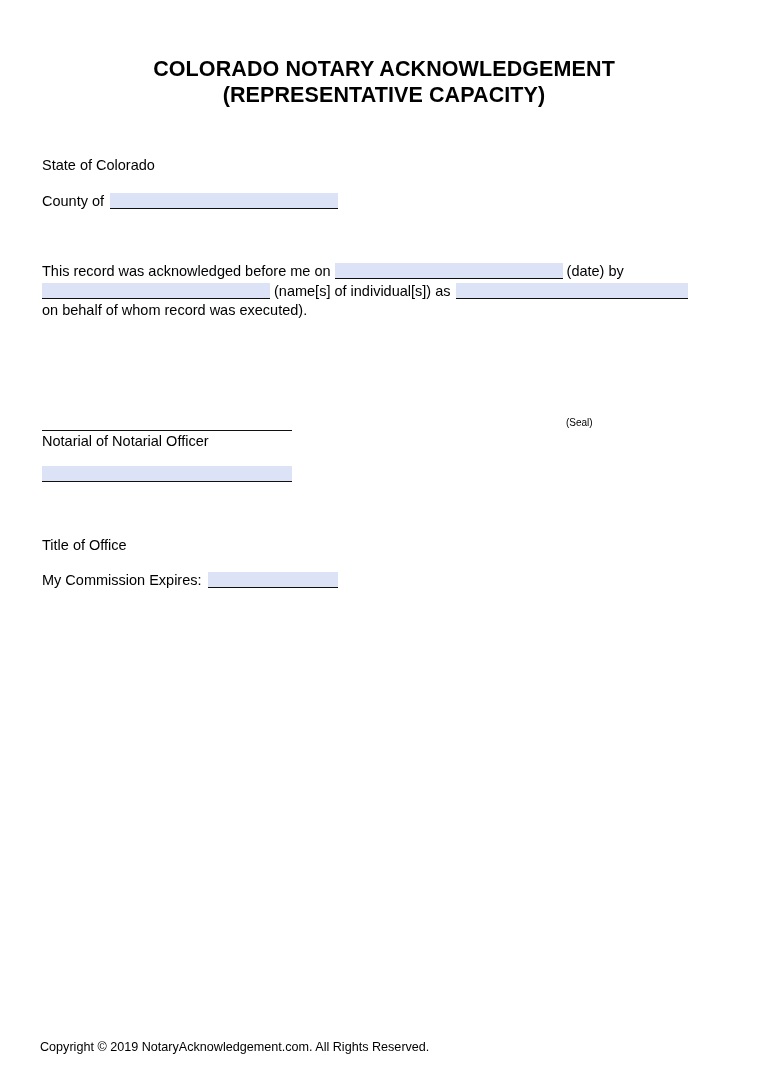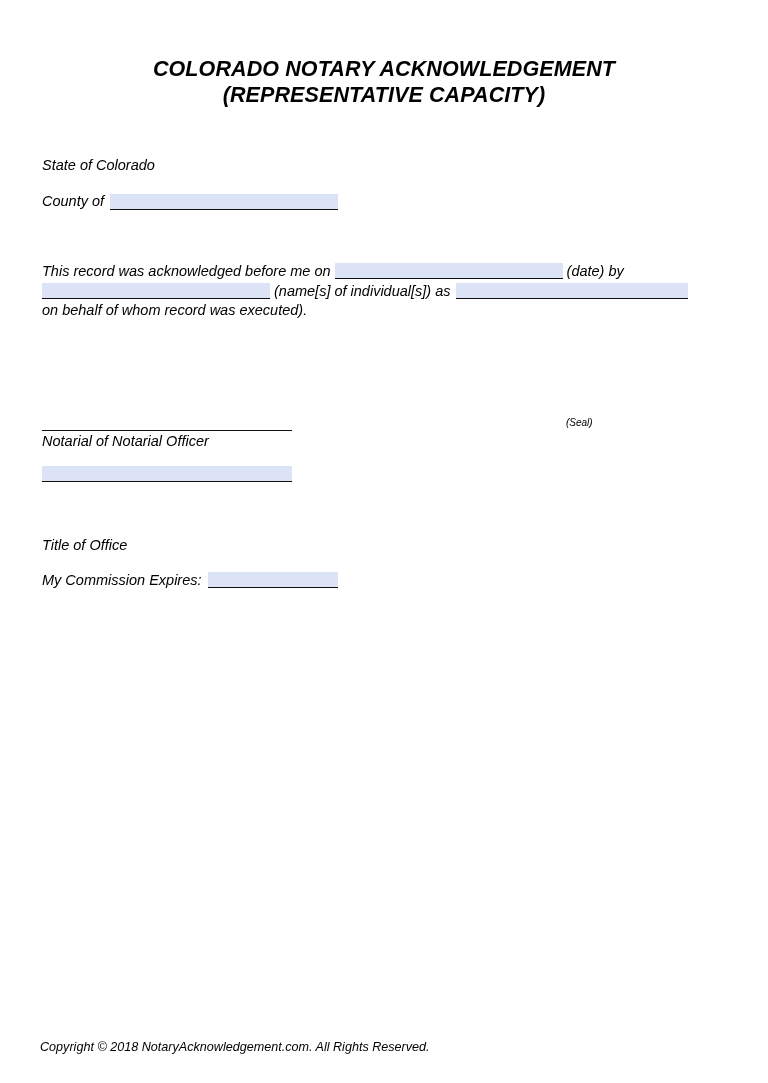--- a/index.html
+++ b/index.html
@@ -15,21 +15,20 @@
     color: #000000;
     overflow: hidden;
   }
 
   .page {
     position: absolute;
     top: 0; left: 0;
     width: 768px;
     height: 1083px;
     background: #ffffff;
-    font-style: italic;
   }
 
   
   .title-block {
     position: absolute;
     top: 56px;
     left: 0;
     width: 768px;
     text-align: center;
   }
@@ -51,21 +50,21 @@
     white-space: nowrap;
   }
   .county-line {
     position: absolute;
     top: 193px;
     left: 42px;
     font-size: 14.5px;
     line-height: 17px;
     white-space: nowrap;
     display: flex;
-    align-items: flex-end;
+    align-items: flex-start;
   }
   .county-label { }
 
   
   .field {
     display: inline-block;
     background: #dde3f7;
     border-bottom: 1.6px solid #101010;
     height: 15px;
     vertical-align: -3px;
@@ -185,15 +184,15 @@
 
   <div class="seal">(Seal)</div>
 
   <div class="title-field"></div>
   <div class="title-caption">Title of Office</div>
 
   <div class="commission-line">
     <span>My Commission Expires:</span><span class="field f-commission"></span>
   </div>
 
-  <div class="footer">Copyright © 2018 NotaryAcknowledgement.com. All Rights Reserved.</div>
+  <div class="footer">Copyright © 2019 NotaryAcknowledgement.com. All Rights Reserved.</div>
 
 </div>
 
 </body></html>

